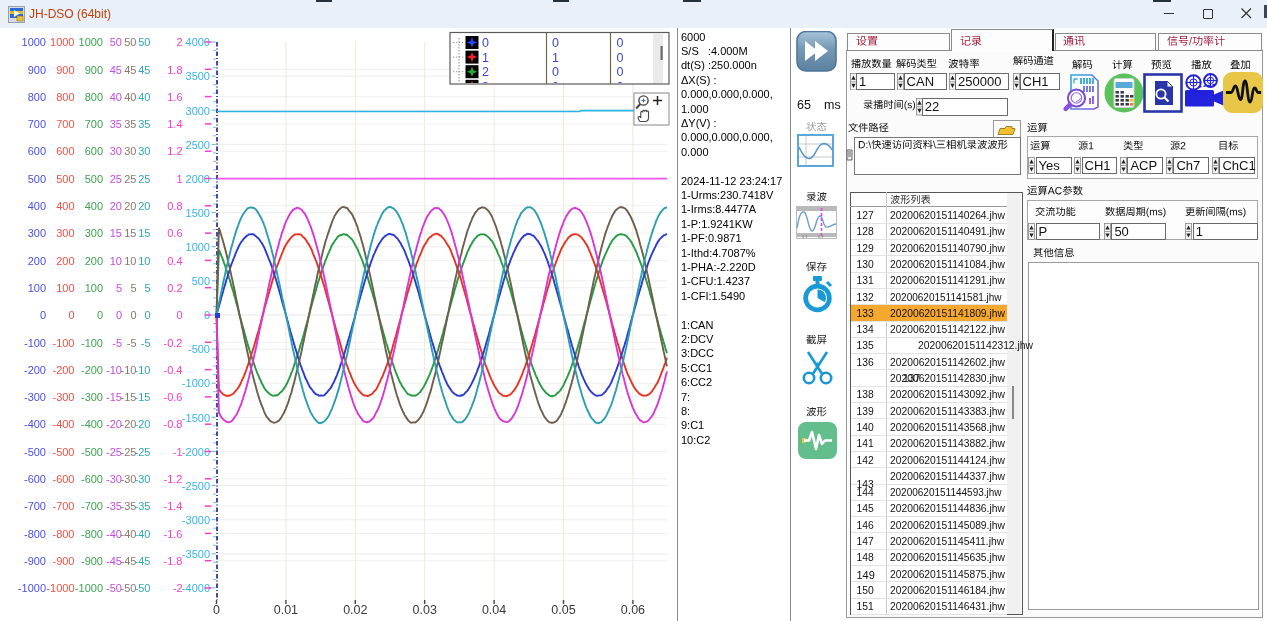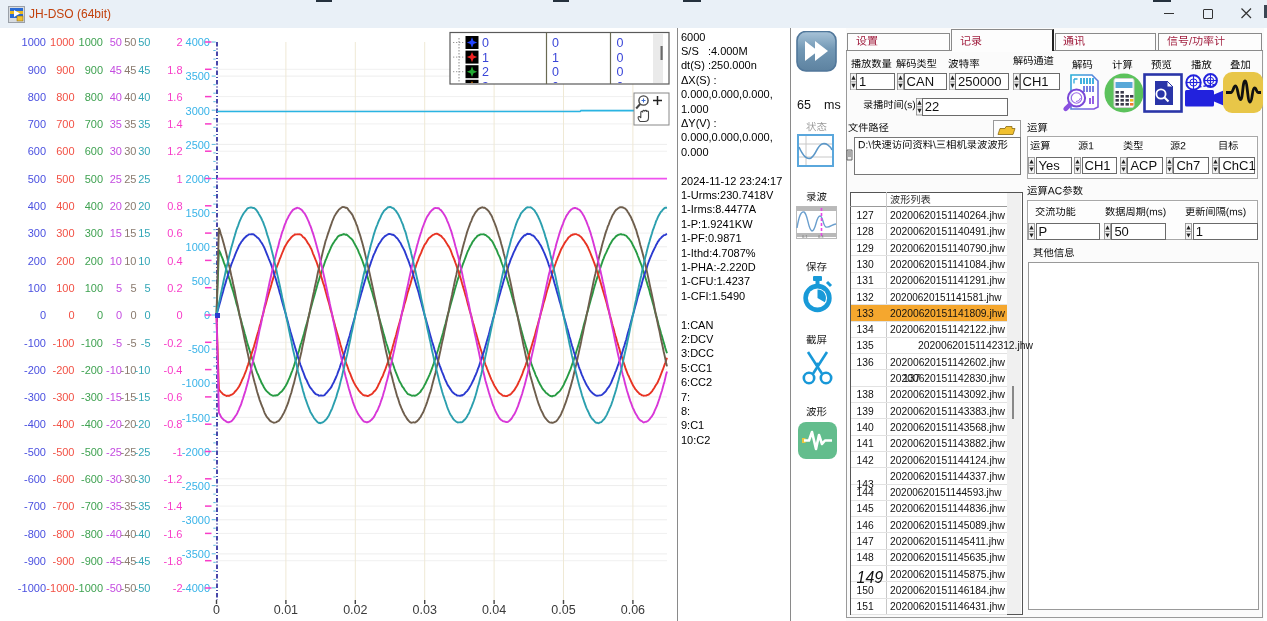--- a/index.html
+++ b/index.html
@@ -819,21 +819,21 @@
     <div class="abs" style="left:851px;top:532.4px;width:155.5px;height:1px;background:#e2e2e2;"></div>
     <div class="lbl" style="left:856.5px;top:519.7px;font-size:10.3px;color:#111;">146</div>
     <div class="lbl" style="left:890px;top:519.7px;font-size:10.3px;color:#111;">20200620151145089.jhw</div>
     <div class="abs" style="left:851px;top:548.7px;width:155.5px;height:1px;background:#e2e2e2;"></div>
     <div class="lbl" style="left:856.5px;top:536.0px;font-size:10.3px;color:#111;">147</div>
     <div class="lbl" style="left:890px;top:536.0px;font-size:10.3px;color:#111;">20200620151145411.jhw</div>
     <div class="abs" style="left:851px;top:565.0px;width:155.5px;height:1px;background:#e2e2e2;"></div>
     <div class="lbl" style="left:856.5px;top:552.3px;font-size:10.3px;color:#111;">148</div>
     <div class="lbl" style="left:890px;top:552.3px;font-size:10.3px;color:#111;">20200620151145635.jhw</div>
     <div class="abs" style="left:851px;top:581.3px;width:155.5px;height:1px;background:#e2e2e2;"></div>
-    <div class="lbl" style="left:856.5px;top:568.6px;font-size:16px;color:#111;font-style:italic;">149</div>
+    <div class="lbl" style="left:856.5px;top:568.6px;font-size:11px;color:#111;">149</div>
     <div class="lbl" style="left:890px;top:568.6px;font-size:10.3px;color:#111;">20200620151145875.jhw</div>
     <div class="abs" style="left:851px;top:597.6px;width:155.5px;height:1px;background:#e2e2e2;"></div>
     <div class="lbl" style="left:856.5px;top:584.9px;font-size:10.3px;color:#111;">150</div>
     <div class="lbl" style="left:890px;top:584.9px;font-size:10.3px;color:#111;">20200620151146184.jhw</div>
     <div class="abs" style="left:851px;top:613.9px;width:155.5px;height:1px;background:#e2e2e2;"></div>
     <div class="lbl" style="left:856.5px;top:601.2px;font-size:10.3px;color:#111;">151</div>
     <div class="lbl" style="left:890px;top:601.2px;font-size:10.3px;color:#111;">20200620151146431.jhw</div>
     <svg class="abs" style="left:1062px;top:72px" width="42" height="42">
 <defs>
         <linearGradient id="dg" x1="0" y1="0" x2="1" y2="1">

